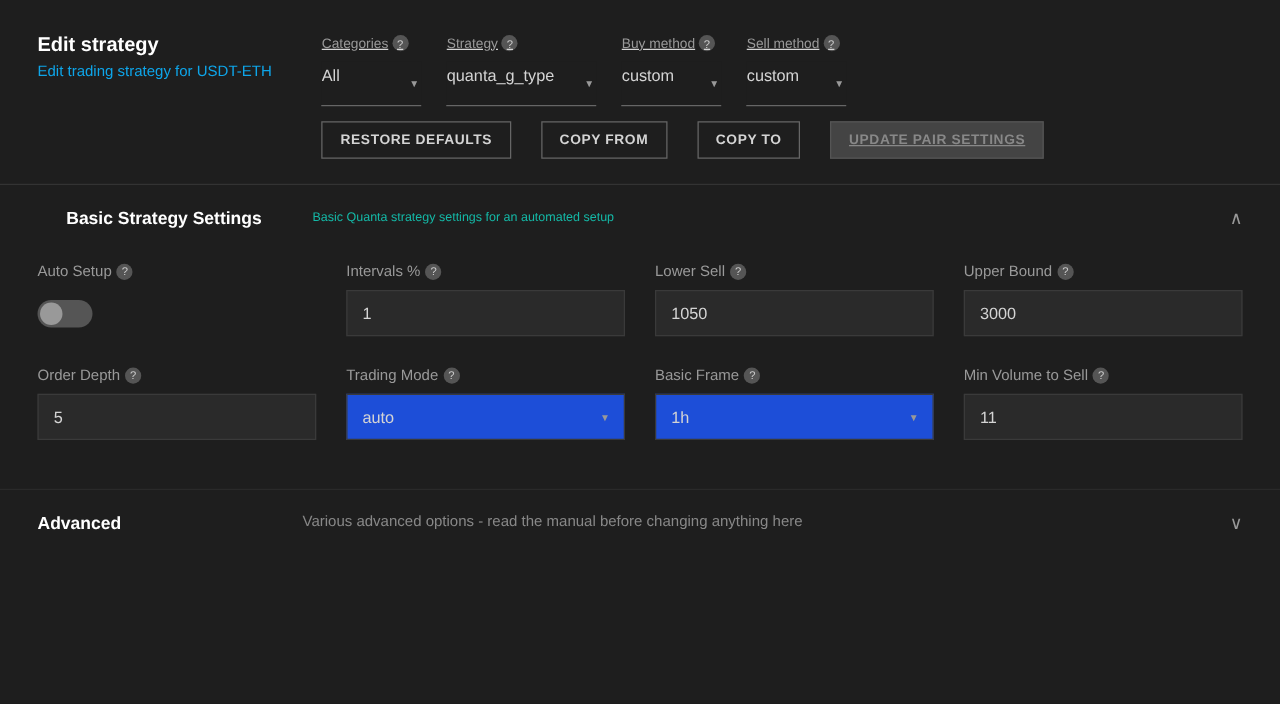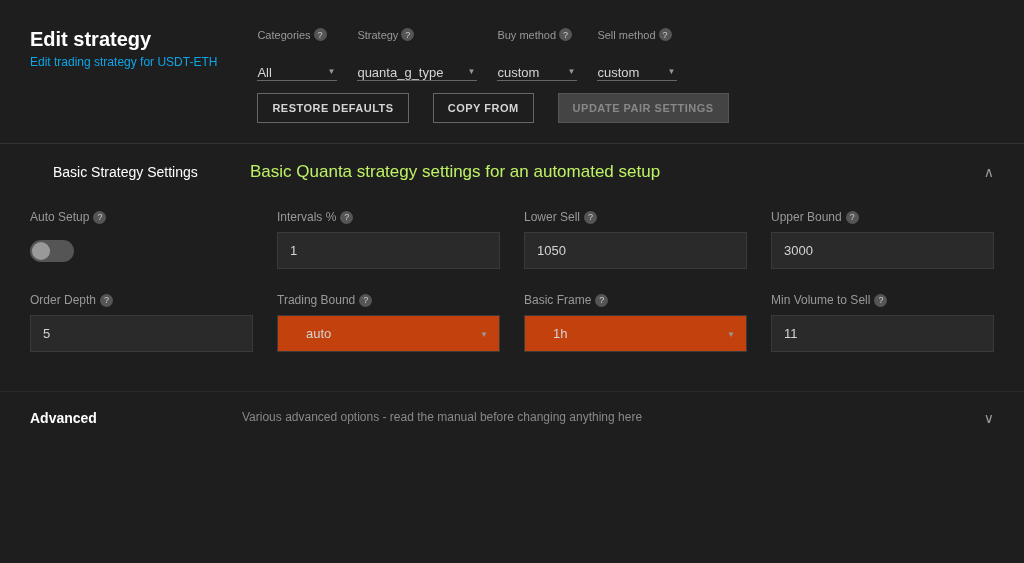--- a/index.html
+++ b/index.html
@@ -28,21 +28,21 @@
       padding: 28px 30px 20px 30px;
       border-bottom: 1px solid #333;
       gap: 40px;
     }
 
     .title-section {
       flex: 0 0 auto;
     }
 
     .page-title {
-      font-size: 20px;
+      font-size: 16px;
       font-weight: bold;
       color: #ffffff;
       margin-bottom: 4px;
     }
 
     .page-subtitle {
       font-size: 12px;
       color: #0ea5e9;
     }
 
@@ -55,21 +55,22 @@
 
     .dropdowns-row {
       display: flex;
       gap: 20px;
       align-items: flex-end;
     }
 
     .dropdown-group {
       display: flex;
       flex-direction: column;
-      gap: 20px;
+      gap: 8px;
+      text-decoration: underline;
     }
 
     .dropdown-label {
       font-size: 11px;
       color: #999;
       display: flex;
       align-items: center;
       gap: 3px;
     }
 
@@ -85,21 +86,21 @@
       font-size: 9px;
       cursor: help;
     }
 
     .dropdown-select {
       background: #1e1e1e;
       border: none;
       border-bottom: 1px solid #666;
       color: #d4d4d4;
       font-size: 13px;
-      padding: 4px 20px 0 0;
+      padding: 4px 20px 16px 0;
       cursor: pointer;
       appearance: none;
       -webkit-appearance: none;
       min-width: 80px;
       position: relative;
       outline: none;
     }
 
     .dropdown-wrapper {
       position: relative;
@@ -134,20 +135,21 @@
       cursor: pointer;
       letter-spacing: 0.5px;
       text-transform: uppercase;
     }
 
     .btn-update {
       background: #444;
       color: #888;
       border-color: #555;
       cursor: default;
+      text-decoration: underline;
     }
 
     
     .main-content {
       flex: 1;
       overflow-y: auto;
     }
 
     
     .section {
@@ -156,30 +158,30 @@
 
     .section-header {
       display: flex;
       align-items: center;
       padding: 18px 30px;
       gap: 20px;
     }
 
     .section-title {
       font-size: 14px;
-      font-weight: normal;
+      font-weight: bold;
       color: #ffffff;
       min-width: 200px;
       padding-left: 23px;
     }
 
     .section-description {
       flex: 1;
-      color: #bef264;
-      font-size: 17px;
+      color: #14b8a6;
+      font-size: 10px;
     }
 
     .section-toggle {
       color: #999;
       cursor: pointer;
       font-size: 14px;
     }
 
     
     .fields-area {
@@ -250,25 +252,25 @@
       font-size: 8px;
       color: #999;
       position: absolute;
       right: 12px;
       top: 50%;
       transform: translateY(-50%);
       pointer-events: none;
     }
 
     .field-select {
-      background: #c2410c;
+      background: #1d4ed8;
       border: 1px solid #3a3a3a;
       color: #d4d4d4;
       font-size: 13px;
-      padding: 10px 30px 10px 28px;
+      padding: 10px 30px 10px 12px;
       width: 100%;
       outline: none;
       appearance: none;
       -webkit-appearance: none;
       cursor: pointer;
     }
 
     
     .advanced-section {
       display: flex;
@@ -356,20 +358,21 @@
               <option>custom</option>
             </select>
           </div>
         </div>
 
       </div>
 
       <div class="buttons-row">
         <button class="btn">RESTORE DEFAULTS</button>
         <button class="btn">COPY FROM</button>
+        <button class="btn">COPY TO</button>
         <button class="btn btn-update">UPDATE PAIR SETTINGS</button>
       </div>
     </div>
   </div>
 
   <div class="main-content">
 
     <div class="section">
       <div class="section-header">
         <div class="section-title">Basic Strategy Settings</div>
@@ -422,21 +425,21 @@
           <div class="field-group">
             <div class="field-label">
               <span>Order Depth</span>
               <span class="help-icon">?</span>
             </div>
             <input class="field-input" type="text" value="5" style="">
           </div>
 
           <div class="field-group">
             <div class="field-label">
-              <span>Trading Bound</span>
+              <span>Trading Mode</span>
               <span class="help-icon">?</span>
             </div>
             <div class="field-select-wrapper">
               <select class="field-select">
                 <option>auto</option>
                 <option>manual</option>
               </select>
             </div>
           </div>
 

